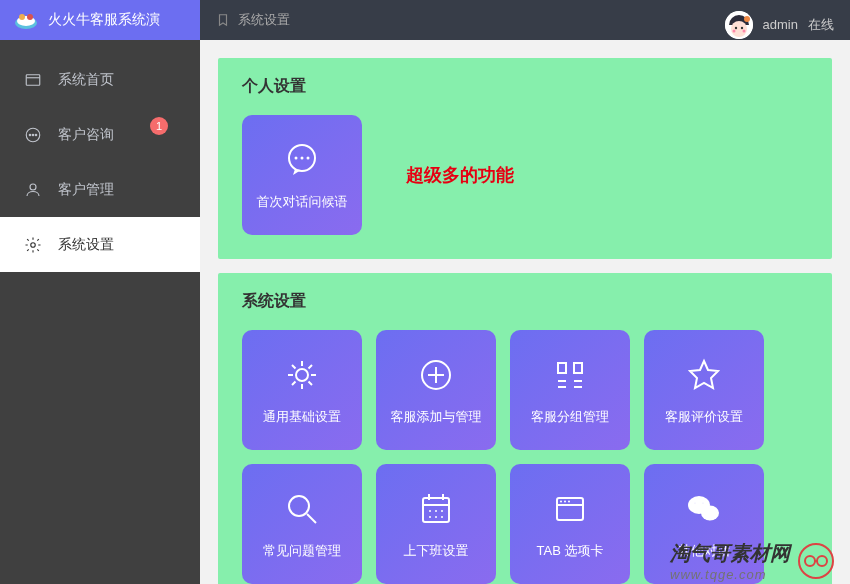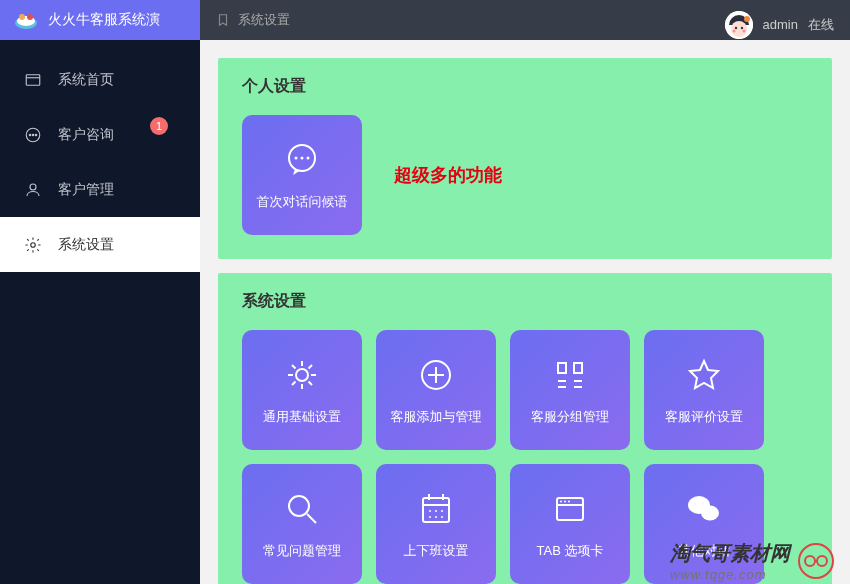--- a/index.html
+++ b/index.html
@@ -1,21 +1,21 @@
 <!DOCTYPE html>
 <html><head>
   <meta charset="utf-8">
   <style>
     * { margin: 0; padding: 0; box-sizing: border-box; font-family: -apple-system, "Microsoft YaHei", sans-serif; }
     body { width: 850px; height: 584px; overflow: hidden; background: #f5f5f5; }
     
     .app { display: flex; width: 100%; height: 100%; }
     
     
-    .sidebar { width: 200px; background: #0f172a; display: flex; flex-direction: column; flex-shrink: 0; }
+    .sidebar { width: 200px; background: #404040; display: flex; flex-direction: column; flex-shrink: 0; }
     .logo-bar { height: 40px; background: #6c6ef1; display: flex; align-items: center; padding: 0 12px; color: #fff; font-size: 14px; gap: 8px; }
     .logo-icon { width: 28px; height: 20px; position: relative; }
     .logo-icon svg { width: 100%; height: 100%; }
     
     .nav { flex: 1; padding-top: 12px; }
     .nav-item { height: 55px; display: flex; align-items: center; padding: 0 24px; gap: 16px; color: #c0c4cc; font-size: 14px; cursor: pointer; position: relative; }
     .nav-item.active { background: #fff; color: #333; }
     .nav-icon { width: 18px; height: 18px; display: flex; align-items: center; justify-content: center; flex-shrink: 0; }
     .nav-icon svg { width: 18px; height: 18px; stroke: currentColor; fill: none; stroke-width: 1.5; }
     .badge { position: absolute; top: 10px; left: 150px; width: 18px; height: 18px; background: #f56c6c; color: #fff; border-radius: 50%; font-size: 11px; display: flex; align-items: center; justify-content: center; }
@@ -32,21 +32,21 @@
     .content { flex: 1; padding: 18px; overflow-y: auto; }
     .section { background: #86efac; padding: 18px 24px 24px; margin-bottom: 14px; border-radius: 2px; }
     .section-title { font-size: 16px; color: #333; margin-bottom: 18px; }
     .tiles-row { display: flex; gap: 14px; flex-wrap: wrap; align-items: center; }
     
     .tile { width: 120px; height: 120px; border-radius: 10px; background: linear-gradient(135deg, #6c6ef1, #8a6bef); color: #fff; display: flex; flex-direction: column; align-items: center; justify-content: center; gap: 12px; cursor: pointer; flex-shrink: 0; }
     .tile-icon { width: 42px; height: 42px; display: flex; align-items: center; justify-content: center; }
     .tile-icon svg { width: 40px; height: 40px; stroke: #fff; fill: none; stroke-width: 2; }
     .tile-label { font-size: 13px; text-align: center; padding: 0 6px; }
     
-    .annotation { color: #e60012; font-size: 18px; font-weight: bold; margin-left: 18px; }
+    .annotation { color: #e60012; font-size: 18px; font-weight: bold; margin-left: 30px; }
     
     .watermark { position: fixed; right: 16px; bottom: 2px; font-size: 20px; font-style: italic; font-weight: bold; color: #333; display: flex; align-items: center; gap: 8px; pointer-events: none; }
     .watermark-sub { font-size: 13px; font-weight: normal; color: #737373; letter-spacing: 1px; }
     .glasses { width: 36px; height: 36px; }
   </style>
 </head>
 <body>
 
 <div class="app">
 

